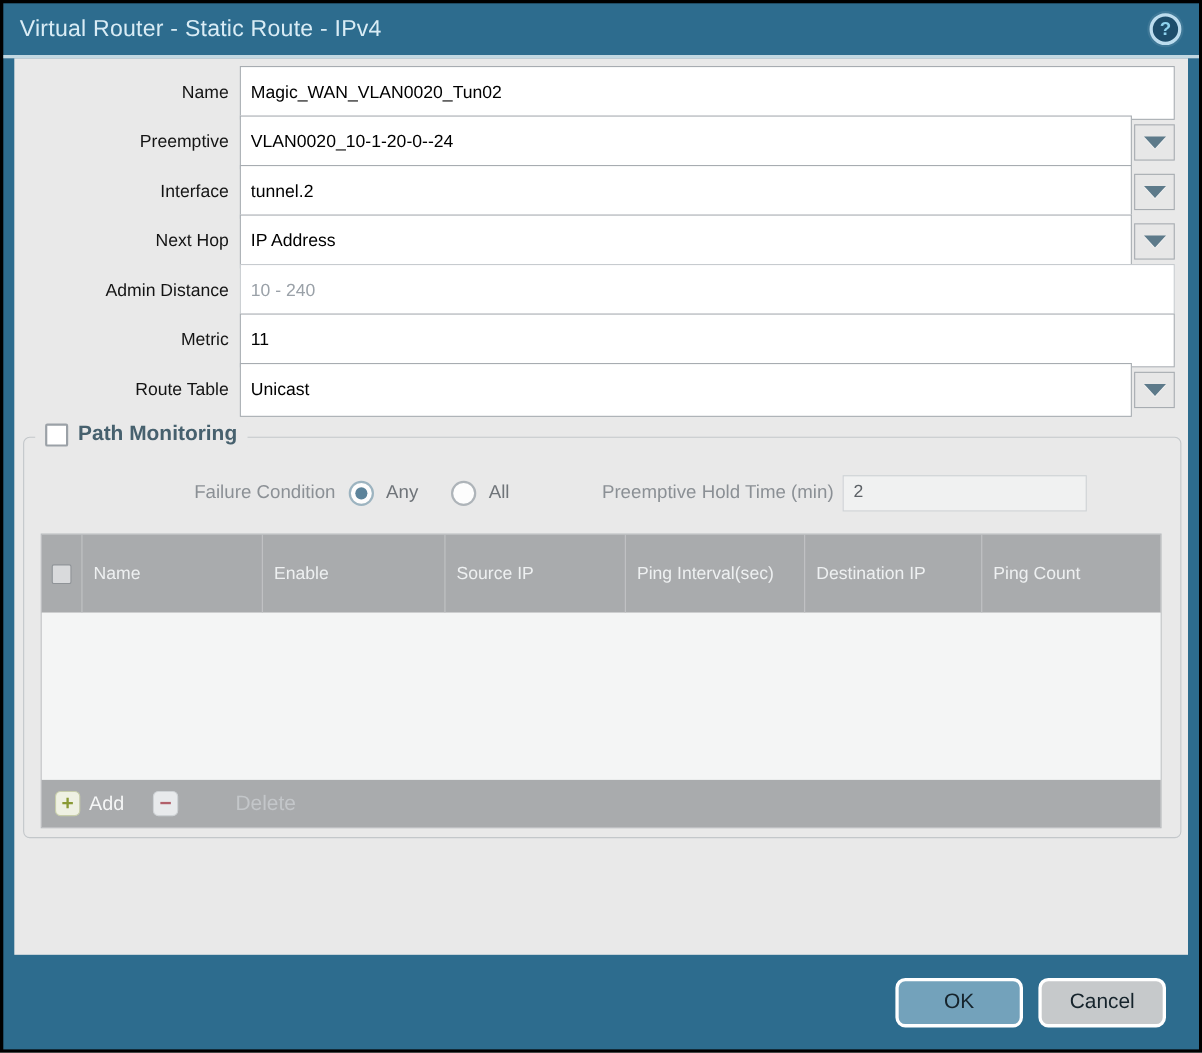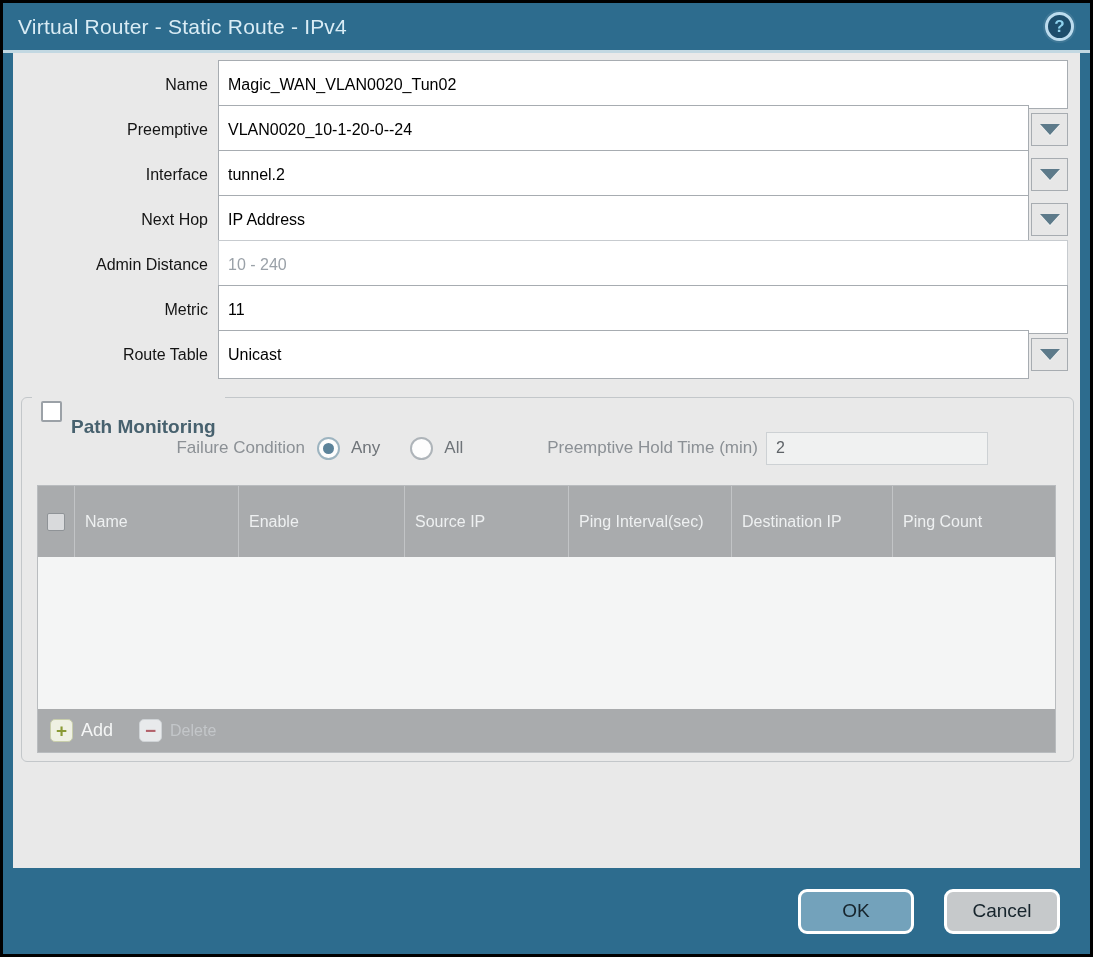--- a/index.html
+++ b/index.html
@@ -87,21 +87,21 @@
   .pm-legend {
     position: absolute; top: -14px; left: 10px;
     background: #e9e9e9; padding: 0 9px;
     display: flex; align-items: center; gap: 9px;
   }
   .pm-checkbox {
     width: 21px; height: 21px;
     background: #fff; border: 2px solid #9ba1a7; border-radius: 2px;
     cursor: pointer;
   }
-  .pm-title { font-size: 19px; font-weight: bold; color: #47616e; margin-top: 32px; }
+  .pm-title { font-size: 19px; font-weight: bold; color: #47616e; }
   .fc-row {
     display: flex; align-items: center;
     margin-top: 33px; height: 34px;
   }
   .fc-lbl {
     width: 295px; flex: 0 0 295px; text-align: right; padding-right: 12px;
     font-size: 17px; color: #8b9095; white-space: nowrap;
   }
   .radio {
     width: 23px; height: 23px; border-radius: 50%;
@@ -156,37 +156,37 @@
   }
   .tbtn { display: flex; align-items: center; gap: 8px; cursor: pointer; }
   .tbtn .ic {
     width: 23px; height: 23px; border-radius: 5px;
     display: flex; align-items: center; justify-content: center;
     font-weight: bold; font-size: 19px; line-height: 1;
   }
   .add-ic { background: #eff1e3; color: #8a9a35; border: 1px solid #c8ceab; }
   .del-ic { background: #e8eaec; color: #b2606a; border: 1px solid #cfd3d6; }
   .add-txt { color: #f5f6f6; font-size: 18px; }
-  .del-txt { color: #c3c6c9; font-size: 16px; }
+  .del-txt { color: #c3c6c9; font-size: 19px; margin-left: 44px; }
   
   .footer {
     flex: 0 0 86px;
     display: flex; align-items: center; justify-content: flex-end;
     gap: 14px; padding-right: 30px;
   }
   .btn {
     width: 116px; height: 45px;
     border: 3px solid #ffffff; border-radius: 9px;
     font-family: "Liberation Sans", sans-serif;
     font-size: 19px; color: #16242c;
     display: flex; align-items: center; justify-content: center;
     cursor: pointer;
   }
   .btn-ok { background: #73a2bb; }
-  .btn-cancel { background: #c6c9cb; margin-left: 16px; }
+  .btn-cancel { background: #c6c9cb; }
 </style>
 </head>
 <body>
 
 <div class="dialog">
 
   <div class="titlebar">
     <span class="title">Virtual Router - Static Route - IPv4</span>
     <span class="help-btn">?</span>
   </div>

